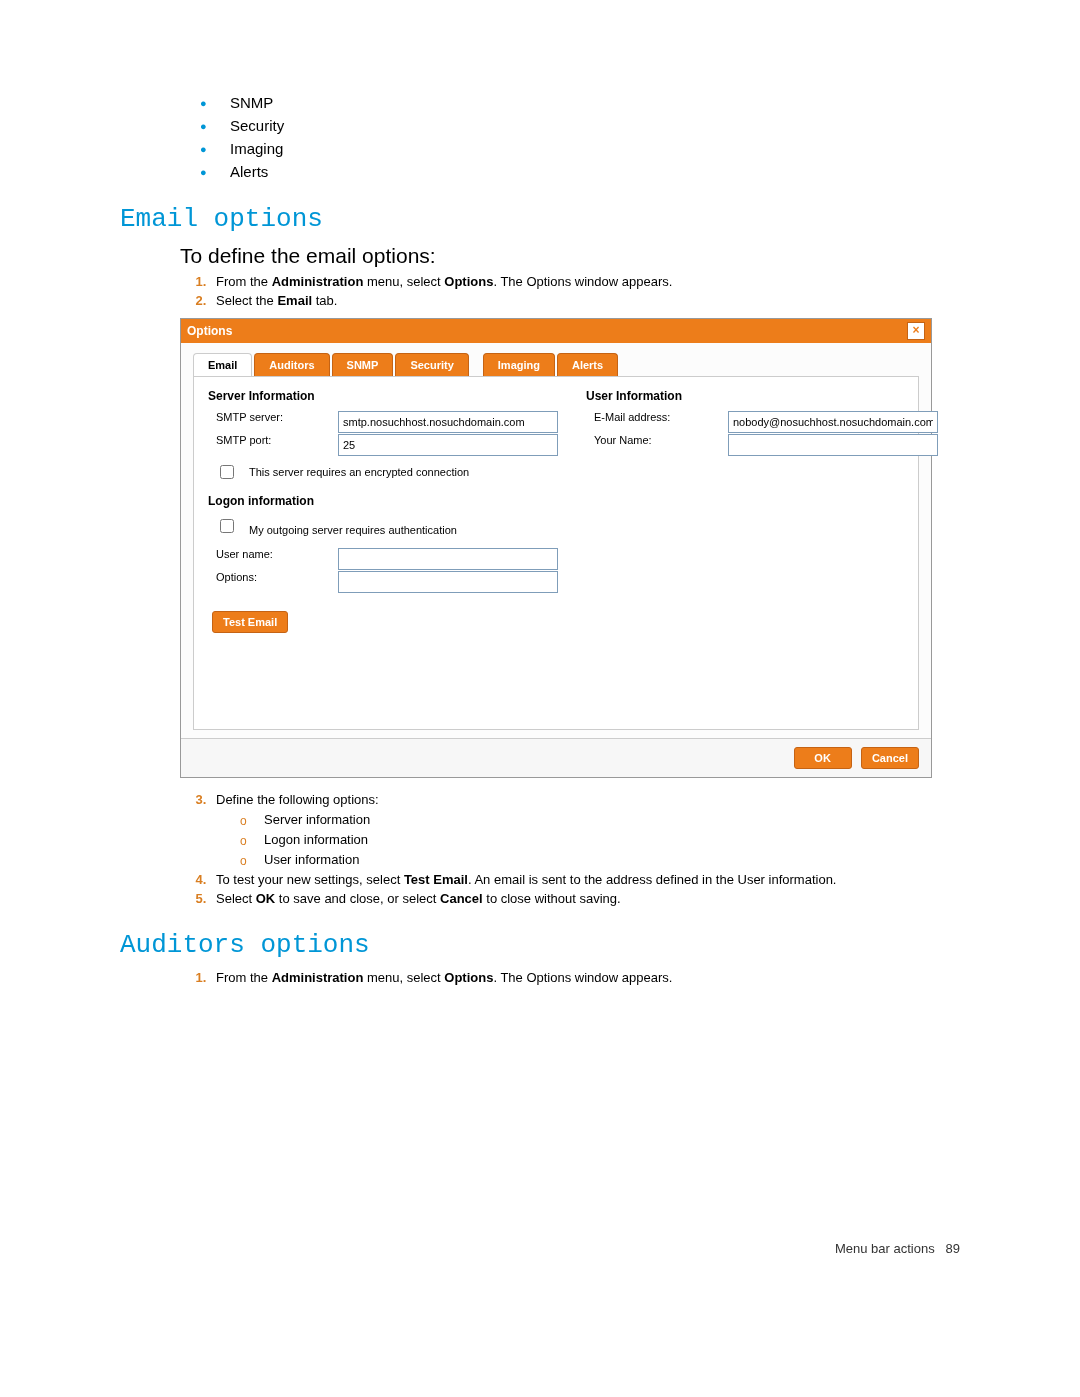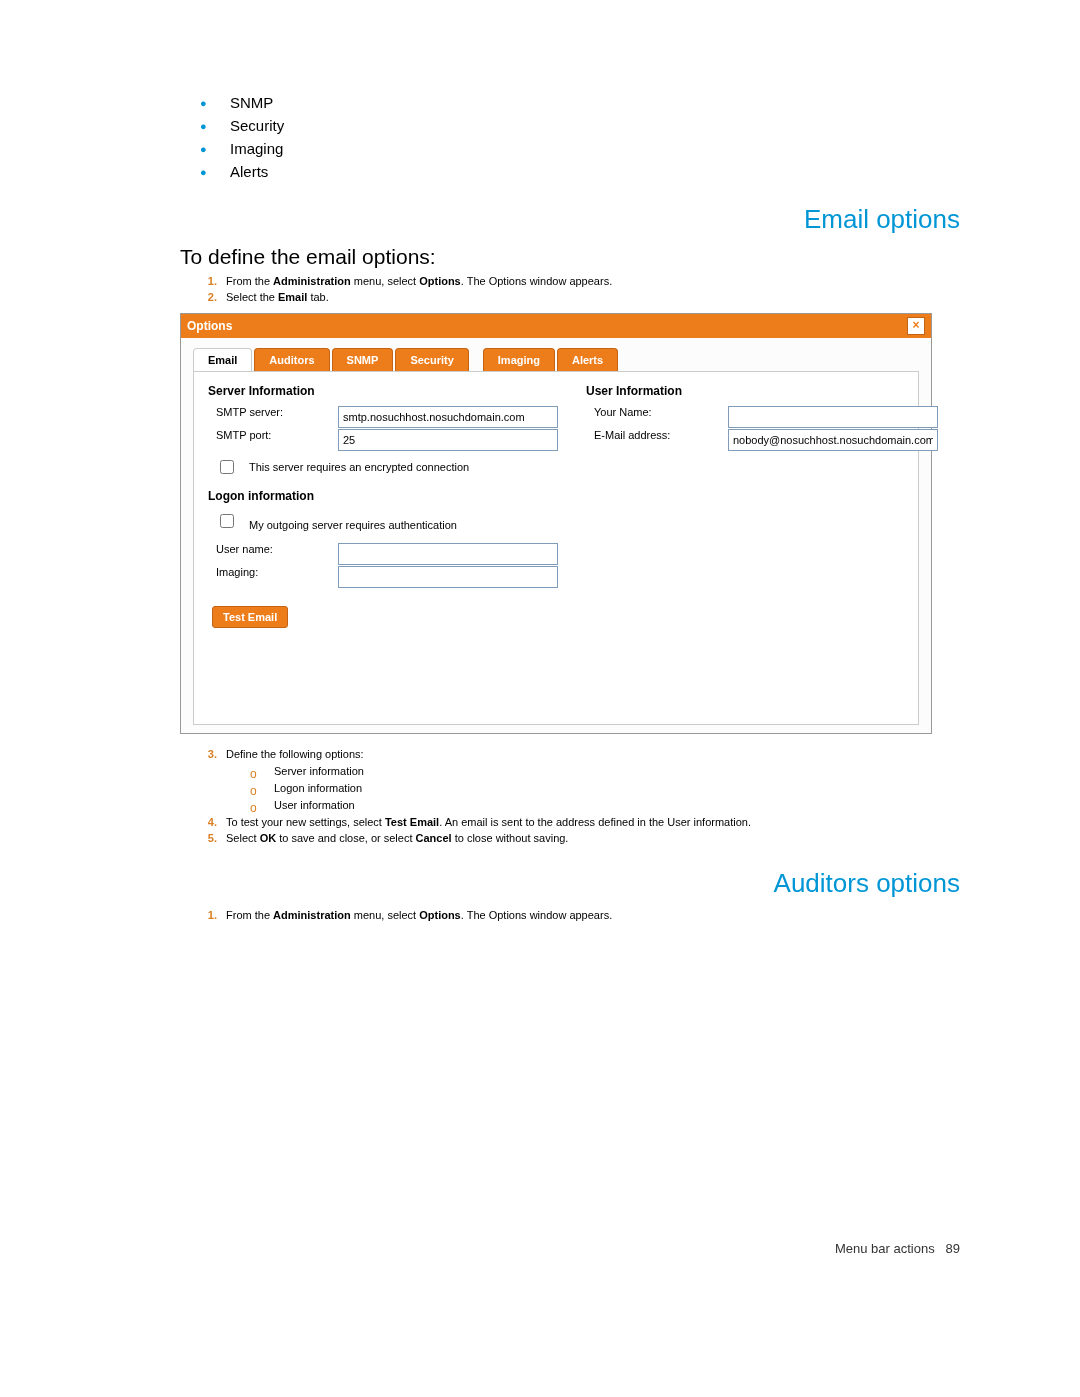--- a/index.html
+++ b/index.html
@@ -30,38 +30,37 @@
   }
   .bullet-list li::before {
     content: "●";
     position: absolute;
     left: 0;
     color: #0096d6;
     font-size: 11px;
     top: 3px;
   }
   h2.section {
-    font-family: Liberation Sans, sans-serif;
+    font-family: Liberation Mono, monospace;
     font-weight: normal;
     font-size: 26px;
     color: #0096d6;
     margin: 24px 0 10px 0;
-    text-align: right;
   }
   .intro {
     margin: 0 0 6px 60px;
     font-size: 21px;
   }
   ol.steps {
     margin: 0 0 10px 60px;
     padding-left: 30px;
   }
   ol.steps > li {
-    margin: 4px 10px;
-    font-size: 11px;
+    margin: 4px 0;
+    font-size: 13px;
     padding-left: 6px;
   }
   ol.steps > li::marker {
     font-weight: bold;
     color: #d97e21;
   }
   ol.sub {
     list-style: none;
     margin: 4px 0 4px 24px;
     padding: 0;
@@ -264,40 +263,44 @@
           <div class="ss-group-title">Logon information</div>
           <div class="ss-check" style="margin-top:2px;align-items:flex-end;">
             <input type="checkbox" style="">
             <span>My outgoing server requires authentication</span>
           </div>
           <div class="ss-row">
             <label>User name:</label>
             <input type="text" value="" style="">
           </div>
           <div class="ss-row">
-            <label>Imaging:</label>
+            <label>Options:</label>
             <input type="text" value="" style="">
           </div>
           <div style="margin-top:18px; margin-left:4px;">
             <button class="ss-btn">Test Email</button>
           </div>
         </div>
 
         <div class="ss-col">
           <div class="ss-group-title">User Information</div>
           <div class="ss-row">
+            <label style="width:110px;">E-Mail address:</label>
+            <input type="text" style="width: 200px;" value="nobody@nosuchhost.nosuchdomain.com">
+          </div>
+          <div class="ss-row">
             <label style="width:110px;">Your Name:</label>
             <input type="text" style="width: 200px;" value="">
           </div>
-          <div class="ss-row">
-            <label style="width:110px;">E-Mail address:</label>
-            <input type="text" style="width: 200px;" value="nobody@nosuchhost.nosuchdomain.com">
-          </div>
         </div>
       </div>
+    </div>
+    <div class="ss-footer">
+      <button class="ss-btn">OK</button>
+      <button class="ss-btn">Cancel</button>
     </div>
   </div>
 
   <ol class="steps" start="3">
     <li>
       <span>Define the following options:</span>
       <ol class="sub">
         <li>Server information</li>
         <li>Logon information</li>
         <li>User information</li>

